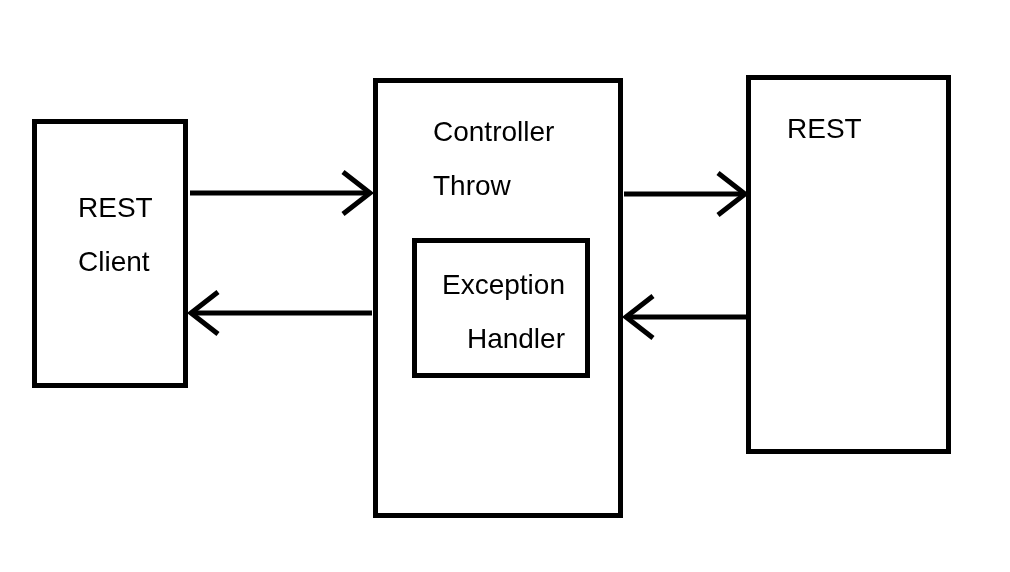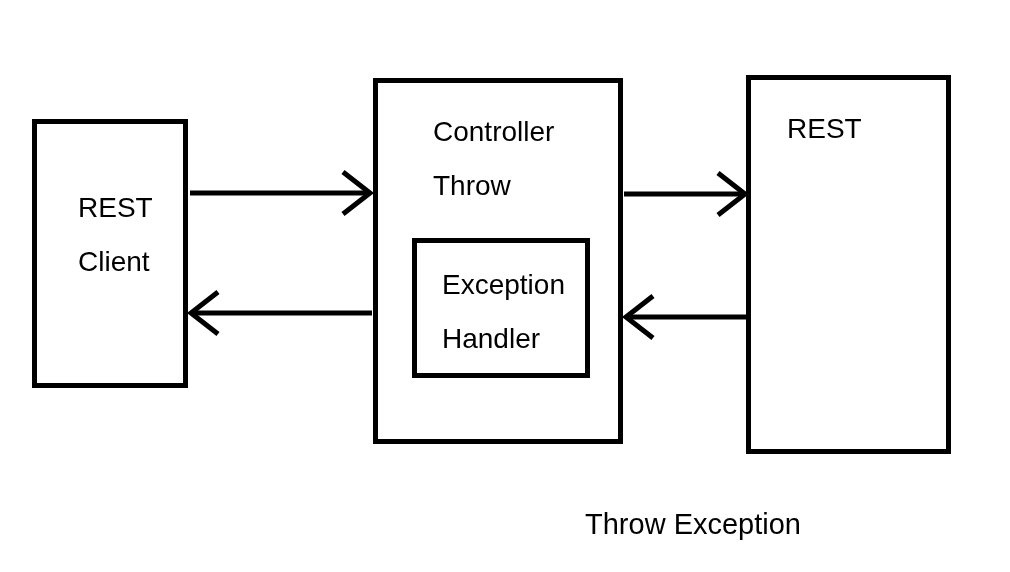--- a/index.html
+++ b/index.html
@@ -21,22 +21,22 @@
     width: 1010px;
     height: 572px;
   }
   .box {
     position: absolute;
     border: 5px solid #000000;
     background: #ffffff;
     box-sizing: border-box;
   }
   .box-rest-client    { left: 32px;  top: 119px; width: 156px; height: 269px; }
-  .box-controller     { left: 373px; top: 78px;  width: 250px; height: 366px; }
-  .box-exception      { left: 412px; top: 238px; width: 178px; height: 140px; }
+  .box-controller     { left: 373px; top: 78px;  width: 250px; height: 440px; }
+  .box-exception      { left: 412px; top: 238px; width: 178px; height: 140px; text-align: right; }
   .box-rest-service   { left: 746px; top: 75px;  width: 205px; height: 379px; }
   .box-label {
     position: absolute;
     font-size: 28px;
     line-height: 54px;
     color: #000000;
     white-space: nowrap;
   }
   .lbl-rest-client  { left: 41px; top: 57px; }
   .lbl-controller   { left: 55px; top: 22px; }
@@ -110,15 +110,14 @@
       </div>
     </div>
   </div>
 
   <div class="box box-rest-service">
     <div class="box-label lbl-rest-service">
       <span>REST</span>
     </div>
   </div>
 
-  <div class="caption">Throw Exception</div>
 
 </div>
 
 </body></html>

